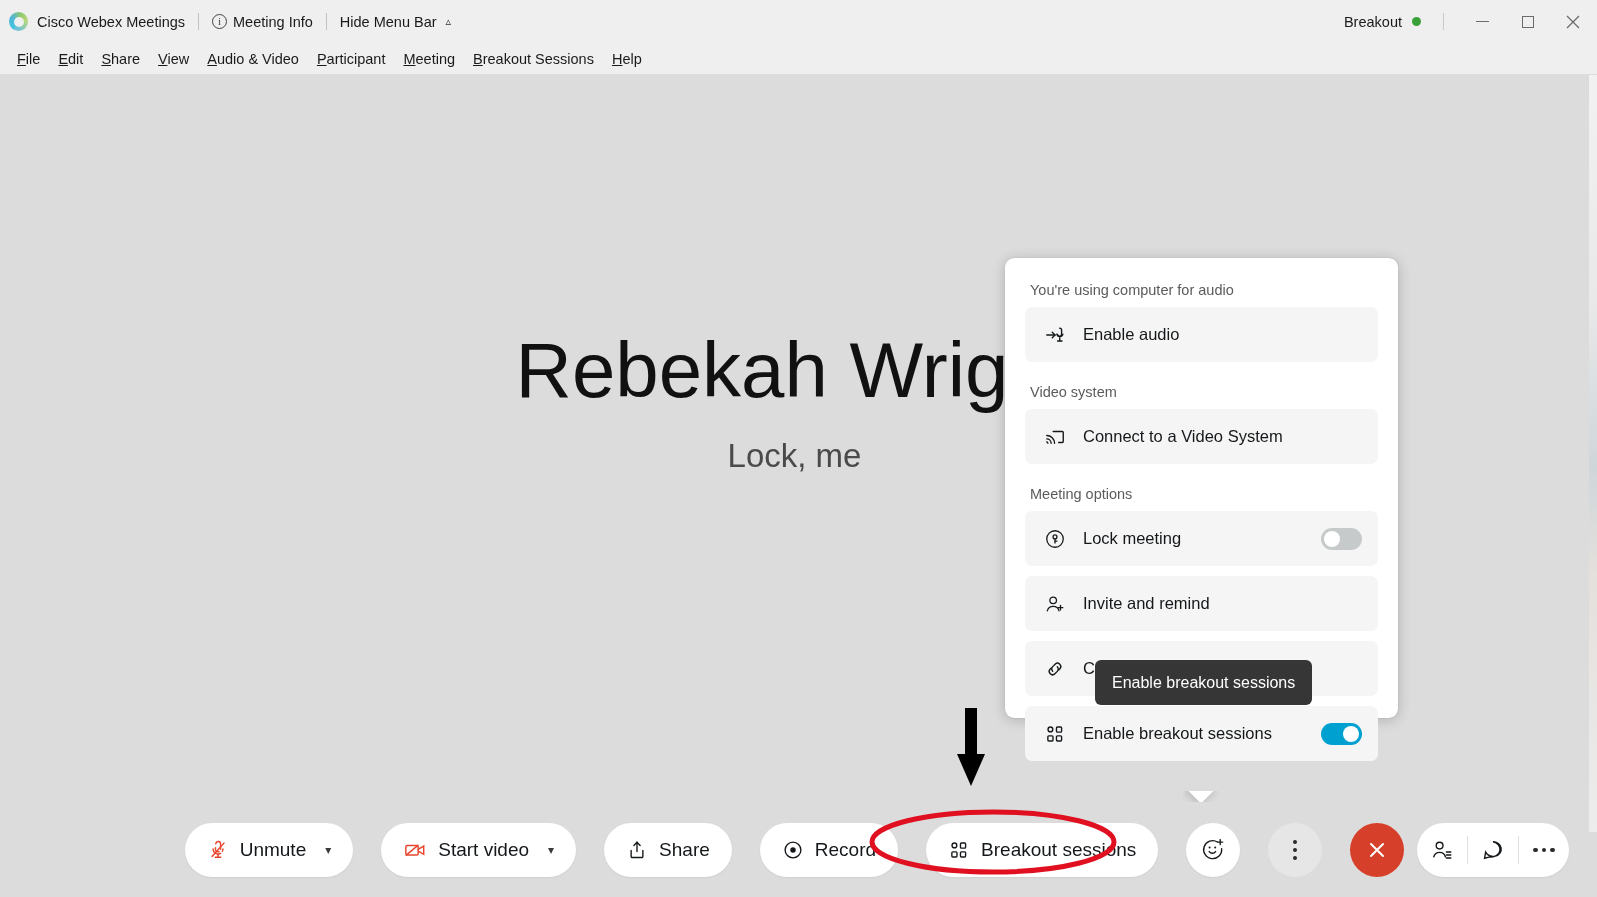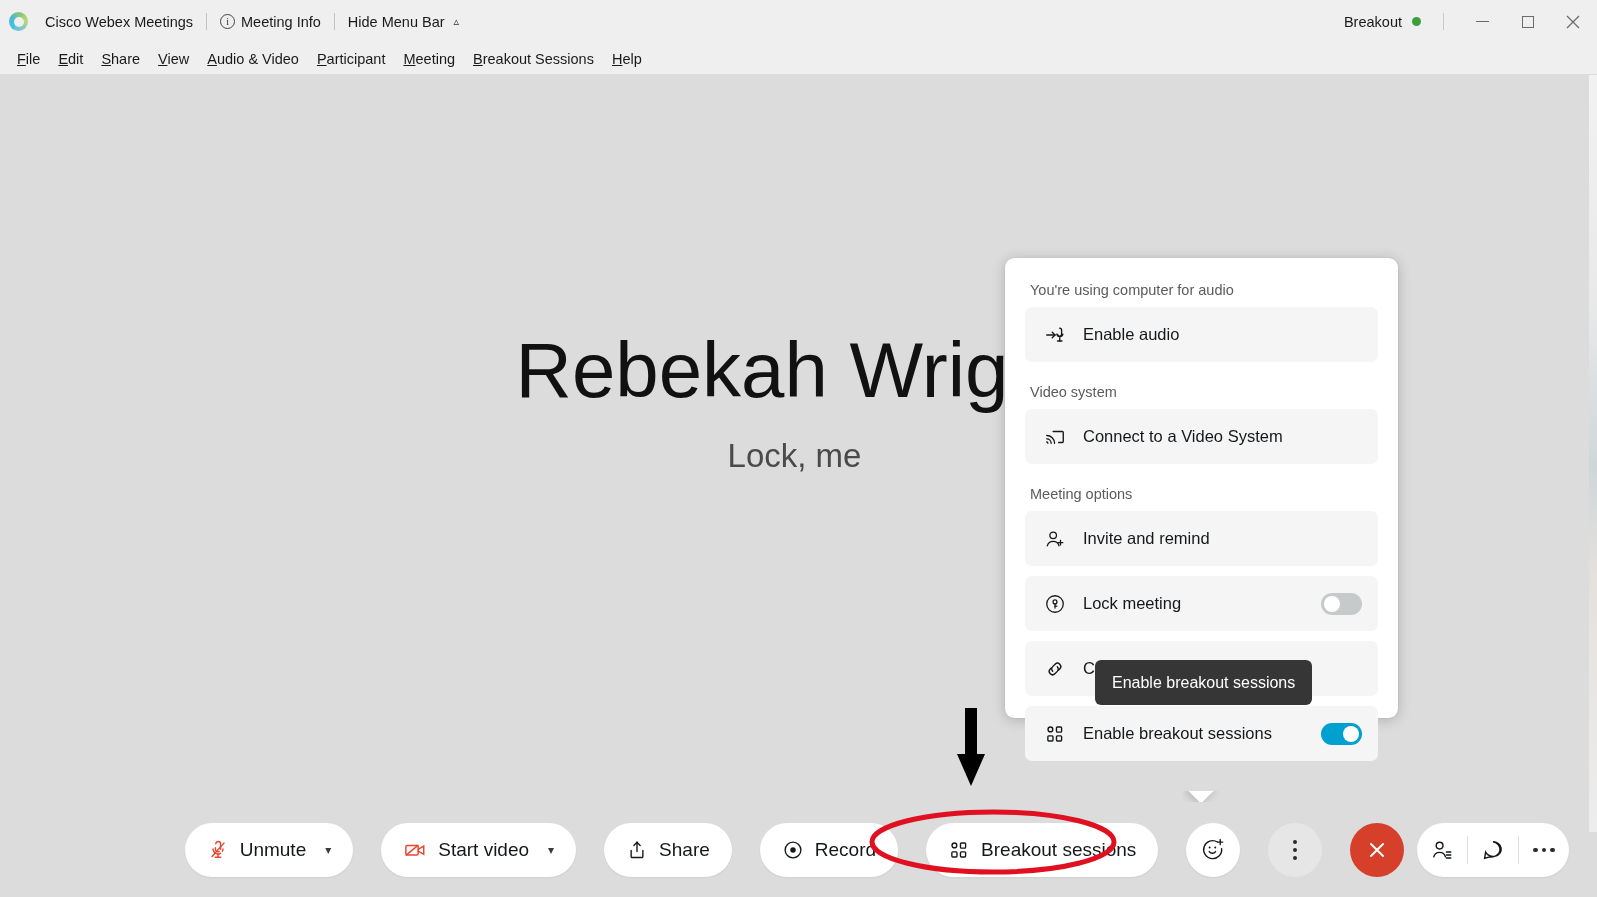--- a/index.html
+++ b/index.html
@@ -24,21 +24,21 @@
   }
   .tb-left { display: flex; align-items: center; padding-left: 9px; gap: 0; }
   .webex-logo {
     width: 19px; height: 19px; border-radius: 50%;
     background: conic-gradient(from 210deg, #3ec6e0 0deg, #52b5d8 90deg, #8fc96b 170deg, #b9d977 230deg, #6ec3d8 330deg);
     position: relative; flex: none;
   }
   .webex-logo::after {
     content:""; position:absolute; inset:4.5px; border-radius:50%; background:#efefef;
   }
-  .app-title { font-size: 14.5px; color: #1a1a1a; margin-left: 17px; white-space: nowrap; }
+  .app-title { font-size: 14.5px; color: #1a1a1a; margin-left: 9px; white-space: nowrap; }
   .tb-sep { width: 1px; height: 17px; background: #c2c2c2; margin: 0 13px; }
   .tb-item { display: flex; align-items: center; gap: 6px; font-size: 14.5px; color: #1a1a1a; cursor: default; white-space: nowrap; }
   .info-icon {
     width: 15px; height: 15px; border: 1.3px solid #444; border-radius: 50%;
     font-size: 10px; line-height: 13px; text-align: center; font-family: "Liberation Serif", serif; color:#333;
   }
   .chev-up { font-size: 11px; color: #333; margin-left: 3px; }
   .tb-right { margin-left: auto; display: flex; align-items: center; padding-right: 2px; }
   .connected { font-size: 14.5px; color: #1a1a1a; }
   .green-dot { width: 9px; height: 9px; border-radius: 50%; background: #3aa13a; margin-left: 10px; }
@@ -222,43 +222,43 @@
           <path d="M3 10.3 a8.5 8.5 0 0 1 8.5 8.5"></path>
         </svg>
       </span>
       <span class="rlabel">Connect to a Video System</span>
     </div>
 
     <div class="sec-label tight">Meeting options</div>
 
     <div class="panel-row">
       <span class="ricon">
+        <svg width="22" height="22" viewBox="0 0 24 24" fill="none" stroke="#15181a" stroke-width="1.4">
+          <circle cx="12" cy="12" r="9"></circle>
+          <circle cx="12" cy="9.7" r="2.1"></circle>
+          <path d="M12 11.8 v4.6" stroke-linecap="round"></path>
+            <path d="M12 14.4 h2" stroke-linecap="round"></path>
+        </svg>
+      </span>
+      <span class="rlabel">Lock meeting</span>
+      <span class="toggle off">
+          <span class="knob"></span>
+        </span>
+    </div>
+
+    <div class="panel-row">
+      <span class="ricon">
         <svg width="22" height="22" viewBox="0 0 24 24" fill="none" stroke="#15181a" stroke-width="1.4" stroke-linecap="round">
           <circle cx="10" cy="8" r="3.6"></circle>
           <path d="M3.6 19.5 a6.6 6.6 0 0 1 12.8 0"></path>
           <path d="M18 13.5 v5"></path>
             <path d="M15.5 16 h5"></path>
         </svg>
       </span>
       <span class="rlabel">Invite and remind</span>
-    </div>
-
-    <div class="panel-row">
-      <span class="ricon">
-        <svg width="22" height="22" viewBox="0 0 24 24" fill="none" stroke="#15181a" stroke-width="1.4">
-          <circle cx="12" cy="12" r="9"></circle>
-          <circle cx="12" cy="9.7" r="2.1"></circle>
-          <path d="M12 11.8 v4.6" stroke-linecap="round"></path>
-            <path d="M12 14.4 h2" stroke-linecap="round"></path>
-        </svg>
-      </span>
-      <span class="rlabel">Lock meeting</span>
-      <span class="toggle off">
-          <span class="knob"></span>
-        </span>
     </div>
 
     <div class="panel-row">
       <span class="ricon">
         <svg width="22" height="22" viewBox="0 0 24 24" fill="none" stroke="#15181a" stroke-width="1.5" stroke-linecap="round">
           <path d="M9.5 14.5 a3.6 3.6 0 0 1 0 -5.1 l2.6 -2.6 a3.6 3.6 0 0 1 5.1 5.1 l-1.3 1.3"></path>
           <path d="M14.5 9.5 a3.6 3.6 0 0 1 0 5.1 l-2.6 2.6 a3.6 3.6 0 0 1 -5.1 -5.1 l1.3 -1.3"></path>
         </svg>
       </span>
       <span class="rlabel">Copy meeting link</span>

